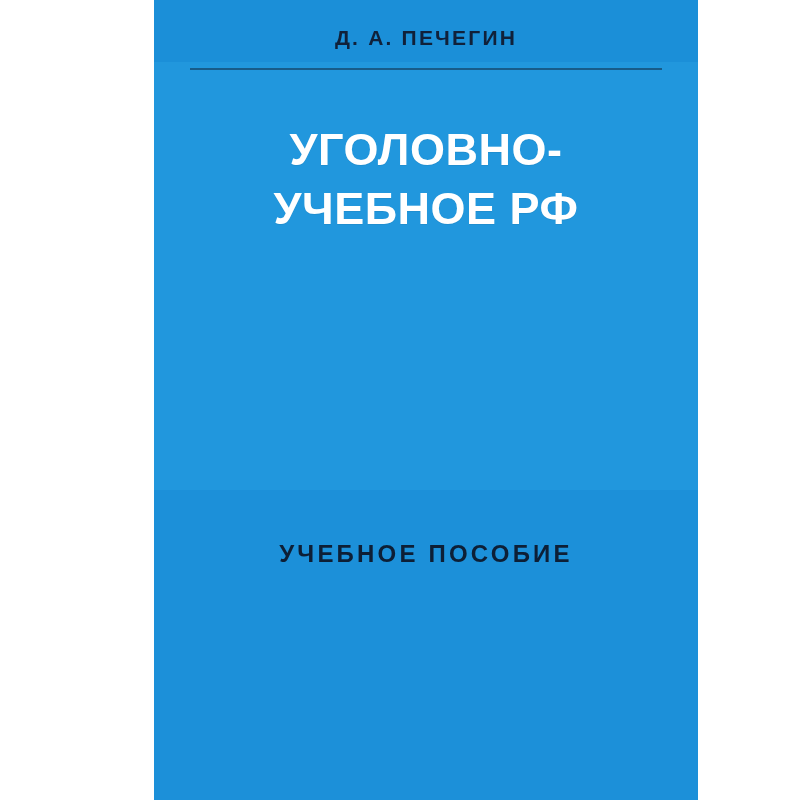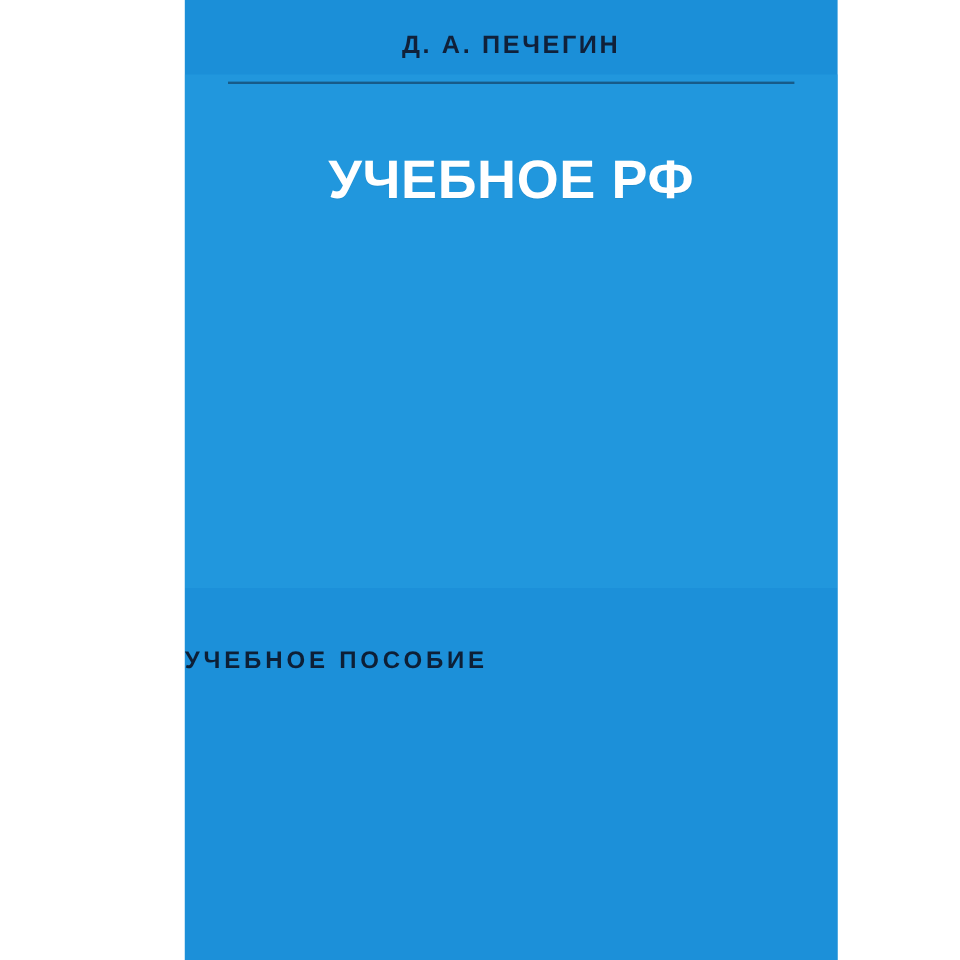--- a/index.html
+++ b/index.html
@@ -104,42 +104,43 @@
     font-weight: bold;
     letter-spacing: 2px;
     z-index: 5;
   }
 
   .series {
     position: absolute;
     left: 0;
     right: 0;
     top: 540px;
-    text-align: left;
+    text-align: center;
     color: #0d1f36;
-    font-size: 20px;
+    font-size: 24px;
     font-weight: bold;
     letter-spacing: 3.2px;
     z-index: 5;
   }
 </style>
 </head>
 <body>
 
 <div class="page">
   <div class="cover">
 
     <div class="band-light"></div>
     <div class="band-lower"></div>
 
     <div class="author">Д. А. ПЕЧЕГИН</div>
 
     <div class="rule"></div>
 
     <div class="title-block">
+      <div class="title-line">УГОЛОВНО-</div>
       <div class="title-line">УЧЕБНОЕ РФ</div>
     </div>
 
 
     <div class="series">УЧЕБНОЕ ПОСОБИЕ</div>
 
   </div>
 </div>
 
 </body></html>

